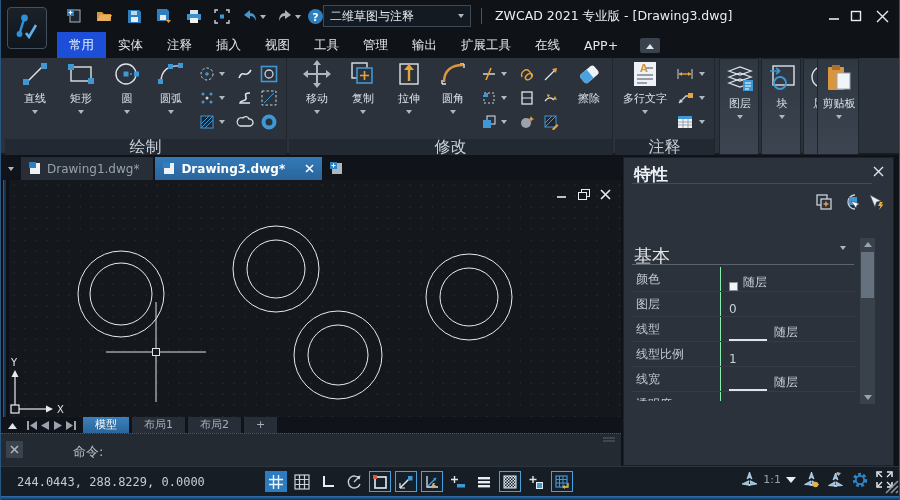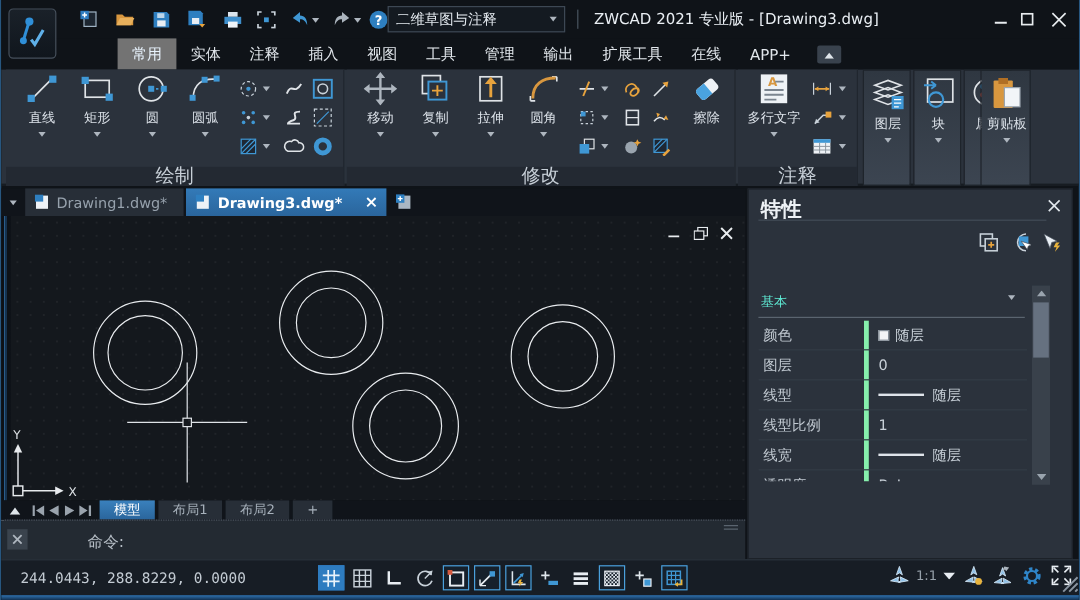--- a/index.html
+++ b/index.html
@@ -15,21 +15,21 @@
   .caret-down{width:0;height:0;border-left:3.5px solid transparent;border-right:3.5px solid transparent;border-top:4px solid #aeb6bf;}
   .workspace-box{position:absolute;left:322px;top:5px;width:148px;height:22px;background:#141a21;border:1px solid #3d4document;
                  border:1px solid #3d4854;display:flex;align-items:center;padding:0 6px;}
   .workspace-box .ws-label{flex:1;font-size:12px;color:#e2e8ee;white-space:nowrap;overflow:hidden;}
   .tb-sep{position:absolute;left:480px;top:8px;width:1px;height:16px;background:#4a5560;}
   .win-title{position:absolute;left:494px;top:8px;font-size:12.5px;color:#e9eef3;white-space:nowrap;}
   .winctl{position:absolute;top:7px;width:18px;height:18px;display:flex;align-items:center;justify-content:center;}
   
   .ribbon-tabs{position:absolute;left:0;top:32px;width:900px;height:26px;background:#0f1318;display:flex;align-items:stretch;padding-left:56px;}
   .rtab{padding:0 12px;font-size:12.5px;color:#e2e7ec;display:flex;align-items:center;cursor:default;}
-  .rtab.active{background:#737373;color:#e8f3fd;margin-left:41px;}
+  .rtab.active{background:#1d4ed8;color:#e8f3fd;}
   .ribbon-collapse{width:20px;height:15px;margin:6px 0 0 10px;background:#39424d;border-radius:2px;display:flex;align-items:center;justify-content:center;}
   
   .ribbon{position:absolute;left:0;top:58px;width:900px;height:97px;background:#2b323c;border-bottom:2px solid #171c22;}
   .rpanel{position:absolute;top:0;height:97px;background:#2b323c;}
   .rpanel .pfoot{position:absolute;left:0;bottom:0;width:100%;height:16px;background:#232932;
                  font-size:16px;color:#c7cfd7;text-align:center;line-height:16px;}
   .rpanel{border-right:1px solid #20262e;}
   .rpanel-raised{background:linear-gradient(180deg,#2f3741 0%,#353e49 70%,#3d4document 100%);
                  background:linear-gradient(180deg,#2f3741 0%,#353e49 70%,#3e4document 100%);
                  background:linear-gradient(180deg,#2f3741,#3c4551);border:1px solid #1e242b;border-radius:1px;}
@@ -74,27 +74,27 @@
   .grip{position:absolute;right:2px;bottom:2px;}
   .bottom-border{position:absolute;left:0;top:496px;width:900px;height:4px;background:linear-gradient(180deg,#2f72b0,#123050);}
   
   .props{position:absolute;left:622px;top:157px;width:271px;height:309px;background:#2b323c;border:1px solid #1c2128;}
   .props-title{position:absolute;left:10px;top:5px;font-size:17px;font-weight:bold;color:#edf1f5;}
   .props-close{position:absolute;right:8px;top:6px;width:14px;height:14px;display:flex;align-items:center;justify-content:center;}
   .props-underline{position:absolute;left:8px;top:25px;width:240px;height:1px;background:#434c58;}
   .sel-box{position:absolute;left:8px;top:33px;width:172px;height:22px;background:#20262e;border:1px solid #444d59;display:flex;align-items:center;padding:0 6px;}
   .sel-box .sel-label{flex:1;font-size:12px;color:#c9d1d9;}
   .pbtn{position:absolute;top:32px;width:24px;height:24px;display:flex;align-items:center;justify-content:center;}
-  .sect-head{position:absolute;left:10px;top:86px;font-size:11px;color:#5eead4;}
+  .sect-head{position:absolute;left:10px;top:86px;font-size:18px;color:#e5e5e5;}
   .sect-caret{position:absolute;left:216px;top:92px;}
   .sect-line{position:absolute;left:8px;top:106px;width:222px;height:1px;background:#5a646f;}
   .rows-viewport{position:absolute;left:8px;top:109px;width:224px;height:134px;overflow:hidden;}
   .prow{position:relative;width:224px;height:25px;border-bottom:1px solid #343c46;display:flex;align-items:center;}
   .prow .plabel{width:88px;padding-left:4px;font-size:12px;color:#c2cad2;}
-  .prow .pvalue{flex:1;padding-left:8px;font-size:12px;color:#c9d1d9;border-left:4px solid #86efac;height:100%;display:flex;align-items:center;}
+  .prow .pvalue{flex:1;padding-left:8px;font-size:12px;color:#c9d1d9;border-left:1px solid #86efac;height:100%;display:flex;align-items:flex-end;}
   .swatch{display:inline-block;width:9px;height:9px;background:#f2f4f6;border:1px solid #838d97;margin-right:5px;}
   .lt-line{display:inline-block;width:38px;height:0;border-top:2px solid #dfe4ea;margin-right:7px;}
   .pscroll{position:absolute;left:236px;top:80px;width:15px;height:166px;background:#39414b;}
   .pscroll .sb-btn{position:absolute;left:0;width:15px;height:13px;display:flex;align-items:center;justify-content:center;}
   .pscroll .sb-thumb{position:absolute;left:1px;top:14px;width:13px;height:46px;background:#667180;}
   svg{display:block;}
 </style>
 </head>
 <body>
 

